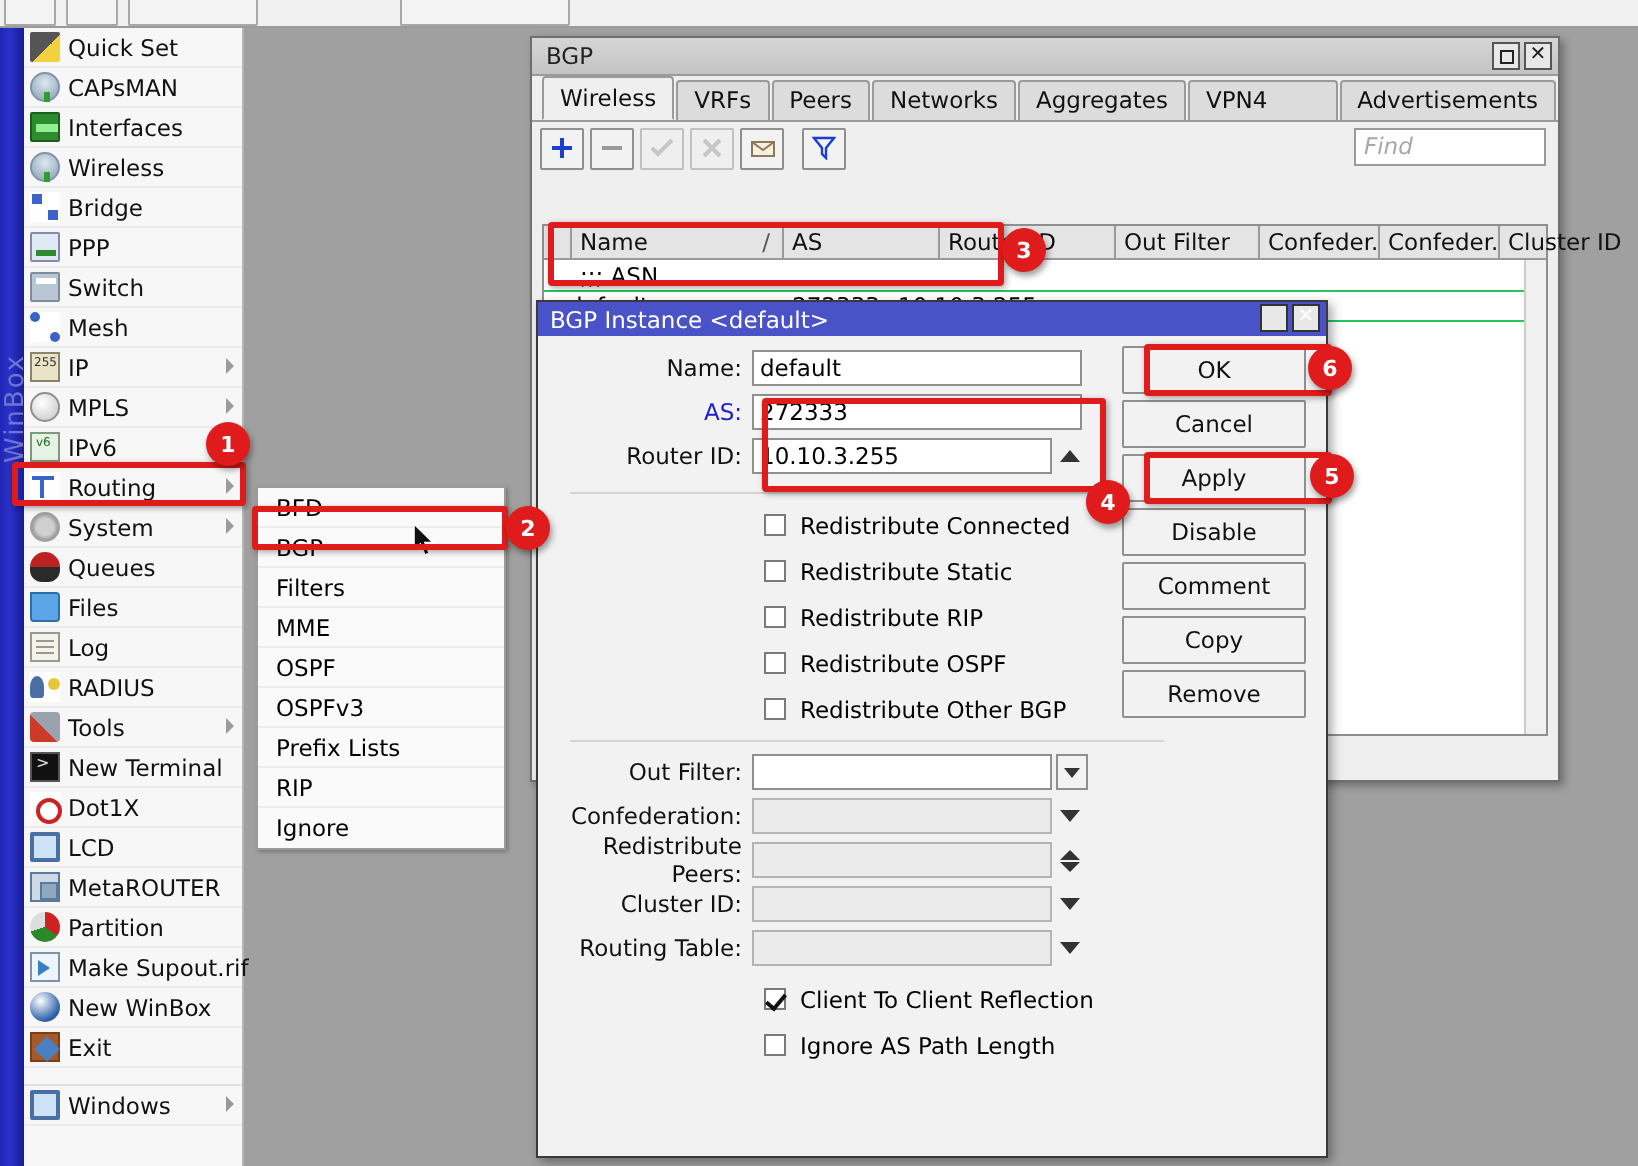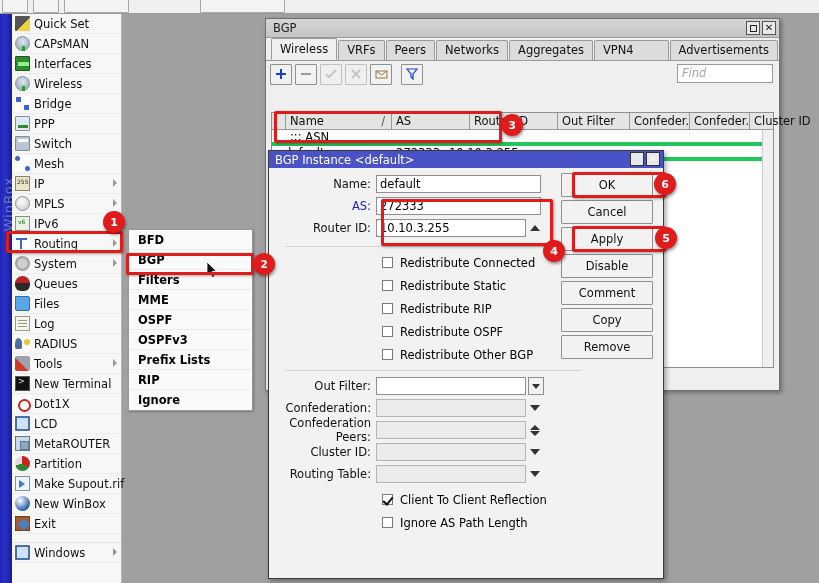--- a/index.html
+++ b/index.html
@@ -102,24 +102,23 @@
   .ic-part{background:conic-gradient(#c22 0 35%, #2a8a2a 35% 70%, #ddd 70% 100%);border-radius:50%;}
   .ic-supout{background:#eef4fb;border:1px solid #7d93a6;}
   .ic-supout:after{content:"";position:absolute;left:3px;top:3px;border-left:6px solid #3a7fc1;border-top:4px solid transparent;border-bottom:4px solid transparent;}
   .ic-winbox{background:radial-gradient(circle at 35% 30%,#fff 0%,#2a5fa8 70%);border-radius:50%;}
   .ic-exit{background:#a55a2a;border:1px solid #7a3e18;}
   .ic-exit:after{content:"";position:absolute;left:3px;top:3px;width:9px;height:9px;background:#4a7fc1;transform:rotate(45deg);}
   .ic-windows{background:#cfe2f5;border:2px solid #4a6fa5;border-radius:1px;}
 
   
   .submenu {
-    position:absolute; left:128px; top:229px; width:125px;
+    position:absolute; left:128px; top:243px; width:125px;
     background:#fafafa; border:1px solid #9a9a9a;
     box-shadow:1px 1px 2px rgba(0,0,0,.25);
-    font-weight:bold;
   }
   .smi {
     height:20px; line-height:20px; padding-left:9px;
     border-bottom:1px solid #ececec; font-size:11.5px; cursor:default;
   }
   .smi:last-child{border-bottom:none;}
 
   
   .cursor { position:absolute; left:207px; top:262px; width:12px; height:18px; }
 
@@ -153,21 +152,21 @@
   .tbtn.dis { border-color:#c0c0c0; background:#efefef; }
   .find { position:absolute; right:6px; top:3px; width:96px; height:19px;
           border:1px solid #9a9a9a; background:#fff; }
   .find span { color:#a8a8a8; font-style:italic; font-size:11.5px; padding-left:4px; line-height:17px; display:block;}
 
   .grid { position:absolute; left:5px; top:93px; right:5px; bottom:22px;
           border:1px solid #8f8f8f; background:#fff; }
   .ghead { display:flex; height:17px; background:#e4e4e4; border-bottom:1px solid #9a9a9a; }
   .gh { border-right:1px solid #9a9a9a; font-size:11.5px; line-height:16px;
         padding-left:4px; position:relative; color:#111; overflow:hidden; white-space:nowrap;}
-  .grow { display:flex; height:15px; border-bottom:4px solid #22c55e; align-items:flex-start; }
+  .grow { display:flex; height:15px; border-bottom:1px solid #22c55e; align-items:center; }
   .gc { font-size:11.5px; padding-left:4px; overflow:hidden; white-space:nowrap; }
   .gc.num { text-align:right; padding-right:5px; }
   .row-ico { width:11px;height:9px;margin-left:6px;margin-right:2px;
              background:
                linear-gradient(#4a6fa5,#4a6fa5) 0 0/5px 4px no-repeat,
                linear-gradient(#c22,#c22) 6px 0/5px 4px no-repeat,
                linear-gradient(#2a8a2a,#2a8a2a) 0 5px/5px 4px no-repeat,
                linear-gradient(#e8c63a,#e8c63a) 6px 5px/5px 4px no-repeat; }
   .win-status { position:absolute; left:4px; right:4px; bottom:2px; height:16px;
                 background:#efefef; }
@@ -534,21 +533,21 @@
             </span>
           </div>
           <div class="row">
             <span class="lab">Confederation:</span>
             <span class="inp ro" style="width:150px"></span>
             <span class="spin">
               <span class="tri-dn"></span>
             </span>
           </div>
           <div class="row">
-            <span class="lab">Confederation Peers:</span>
+            <span class="lab">Redistribute Peers:</span>
             <span class="inp ro" style="width:150px"></span>
             <span class="spin" style="gap:1px;">
               <span class="tri-up" style="border-bottom-width:5px"></span>
               <span class="tri-dn" style="border-top-width:5px"></span>
             </span>
           </div>
           <div class="row">
             <span class="lab">Cluster ID:</span>
             <span class="inp ro" style="width:150px"></span>
             <span class="spin">

